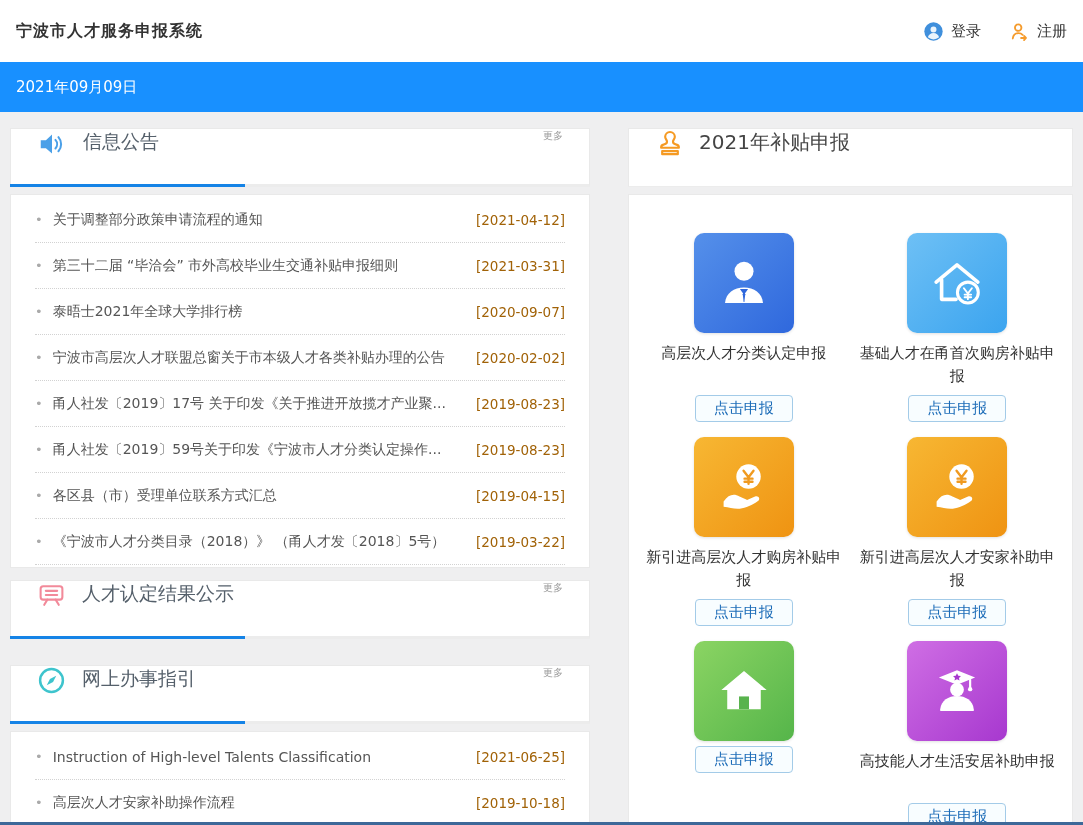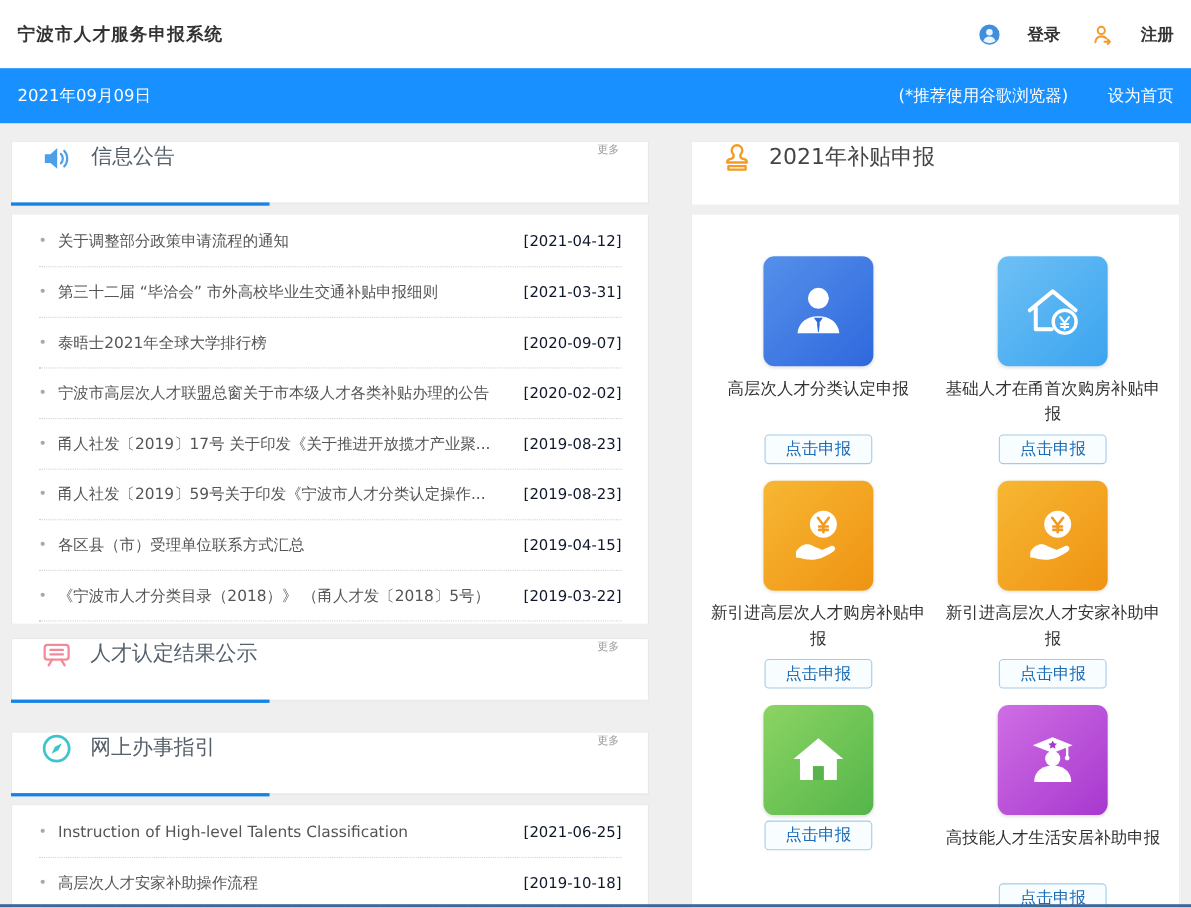--- a/index.html
+++ b/index.html
@@ -4,21 +4,21 @@
 <style>
   * { margin:0; padding:0; box-sizing:border-box; }
   html,body { width:1083px; height:825px; }
   body { font-family:"DejaVu Sans","Liberation Sans",sans-serif; background:#efeff0; overflow:hidden; }
   .page { position:relative; width:1083px; height:825px; overflow:hidden; }
 
   
   .site-header { height:62px; background:#fff; display:flex; align-items:center; justify-content:space-between; padding:0 16px; }
   .site-title { font-size:16px; font-weight:bold; color:#333; letter-spacing:1px; }
   .auth { display:flex; align-items:center; gap:28px; font-size:15px; color:#333; }
-  .auth-item { display:flex; align-items:center; gap:24px; cursor:pointer;font-weight:bold; }
+  .auth-item { display:flex; align-items:center; gap:7px; cursor:pointer; }
 
   
   .topbar { height:50px; background:#1890ff; color:#fff; display:flex; align-items:center; justify-content:space-between; padding:0 16px; font-size:15px; }
   .topbar-right { display:flex; align-items:center; gap:36px; }
   .topbar-right .link { cursor:pointer; }
 
   
   .content { display:flex; gap:38px; padding:16px 10px 0 10px; align-items:flex-start; }
   .col-left { width:580px; flex:none; }
   .col-right { flex:1; display:flex; flex-direction:column; }
@@ -30,21 +30,21 @@
   .more { color:#9a9a9a; font-size:10px; cursor:pointer; }
   .hicon { display:flex; align-items:center; }
 
   .panel-body { background:#fff; border:1px solid #e9e9e9; margin-top:7px; padding:2px 24px; }
   .mb12 { margin-bottom:12px; }
   .mb26 { margin-bottom:26px; }
 
   .news-item { display:flex; align-items:center; height:46px; border-bottom:1px dotted #d2d2d2; font-size:14px; color:#555; cursor:pointer; }
   .bullet { color:#aaa; margin-right:10px; font-size:13px; }
   .news-text { flex:1; white-space:nowrap; overflow:hidden; }
-  .news-date { color:#0f172a; margin-left:12px; font-size:13.5px; flex:none; }
+  .news-date { color:#a16207; margin-left:12px; font-size:13.5px; flex:none; }
 
   
   .apply-header { border-bottom:1px solid #ececec; }
   .apply-title { font-size:20px; color:#444; margin-left:14px; flex:1; }
   .apply-body { background:#fff; border:1px solid #e9e9e9; margin-top:7px; flex:1; min-height:632px; padding:38px 8px 0 8px; display:flex; flex-wrap:wrap; }
   .card { width:50%; display:flex; flex-direction:column; align-items:center; margin-bottom:15px; }
   .card-icon { width:100px; height:100px; border-radius:10px; display:flex; align-items:center; justify-content:center; cursor:pointer; box-shadow:0 1px 3px rgba(0,0,0,.12); }
   .g-blue   { background:linear-gradient(135deg,#5590ea,#2f68dd); }
   .g-sky    { background:linear-gradient(135deg,#6ec0f5,#3ba4ef); }
   .g-orange { background:linear-gradient(135deg,#f7b733,#ef9312); }
@@ -81,24 +81,20 @@
             <path d="M13.8 19.4h5.6m0 0l-2.2-2.4m2.2 2.4l-2.2 2.4"></path>
           </svg>
         </span>
         <span>注册</span>
       </div>
     </div>
   </div>
 
   <div class="topbar">
     <div>2021年09月09日</div>
-    <div class="topbar-right">
-      <span>(*推荐使用谷歌浏览器)</span>
-      <span class="link">设为首页</span>
-    </div>
   </div>
 
   <div class="content">
 
     <div class="col-left">
 
       <div class="panel-header">
         <span class="hicon">
           <svg width="30" height="30" viewBox="0 0 28 28">
             <path d="M3.5 10.5v7.5h4.8l5.7 4.8V5.2L8.3 10.5H3.5z" fill="#4ba0e8"></path>

